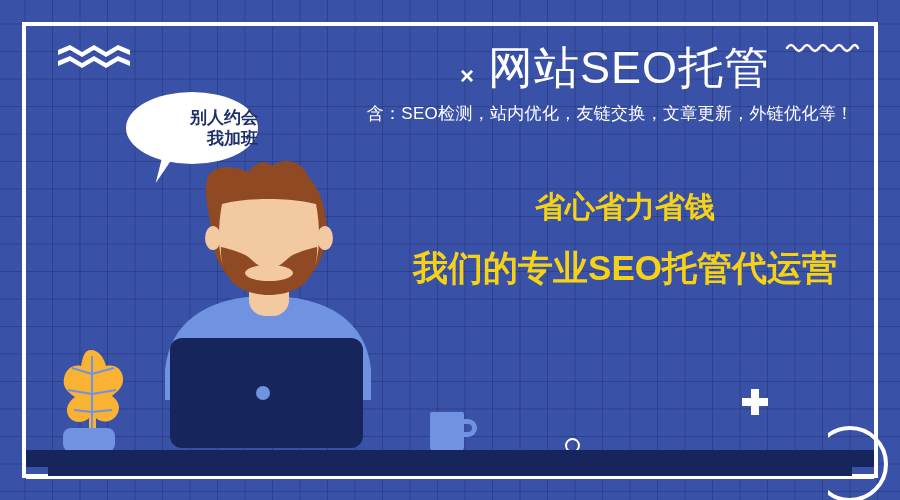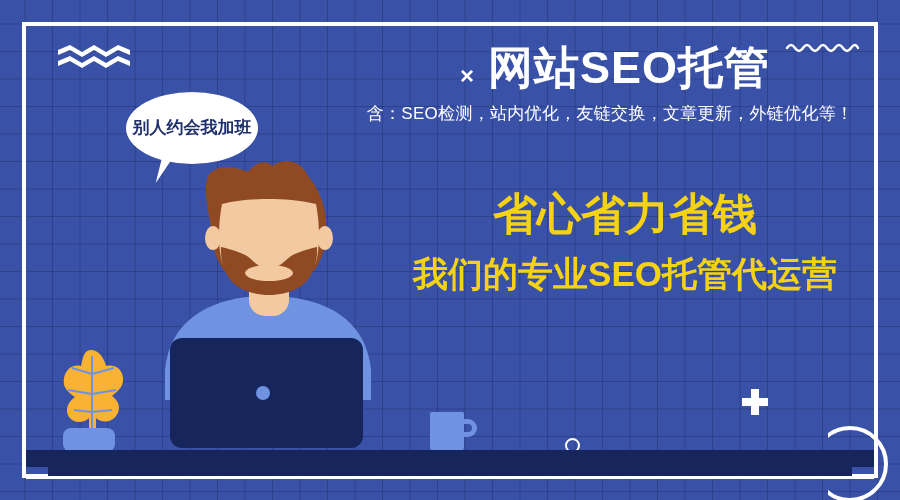--- a/index.html
+++ b/index.html
@@ -107,21 +107,21 @@
     color: #ffffff;
     font-size: 24px;
     font-weight: bold;
     line-height: 1;
     position: relative;
     top: 8px;
   }
   .headline-text {
     color: #ffffff;
     font-size: 45px;
-    font-weight: bold;
+    font-weight: normal;
     letter-spacing: 1px;
     line-height: 1.1;
     white-space: nowrap;
   }
   .subheadline {
     position: absolute;
     left: 330px;
     top: 102px;
     width: 560px;
     text-align: center;
@@ -137,35 +137,35 @@
     top: 192px;
     width: 490px;
     text-align: center;
   }
   .slogan {
     color: #f5d215;
     font-weight: bold;
     white-space: nowrap;
     line-height: 1;
   }
-  .slogan.s1 { font-size: 44px; margin-bottom: 20px; }
+  .slogan.s1 { font-size: 30px; margin-bottom: 28px; }
   .slogan.s2 { font-size: 35px; margin-bottom: 27px; }
   .slogan.s3 { font-size: 35px; }
   
   .bubble {
     position: absolute;
     left: 126px;
     top: 92px;
     width: 132px;
     height: 72px;
     background: #ffffff;
     border-radius: 50%;
     display: flex;
-    flex-direction: row;
-    align-items: center;
+    flex-direction: column;
+    align-items: flex-end;
     justify-content: center;
     color: #1f2f6b;
     font-size: 17px;
     font-weight: bold;
     line-height: 1.25;
   }
   .bubble-tail {
     position: absolute;
     left: 160px;
     top: 148px;

